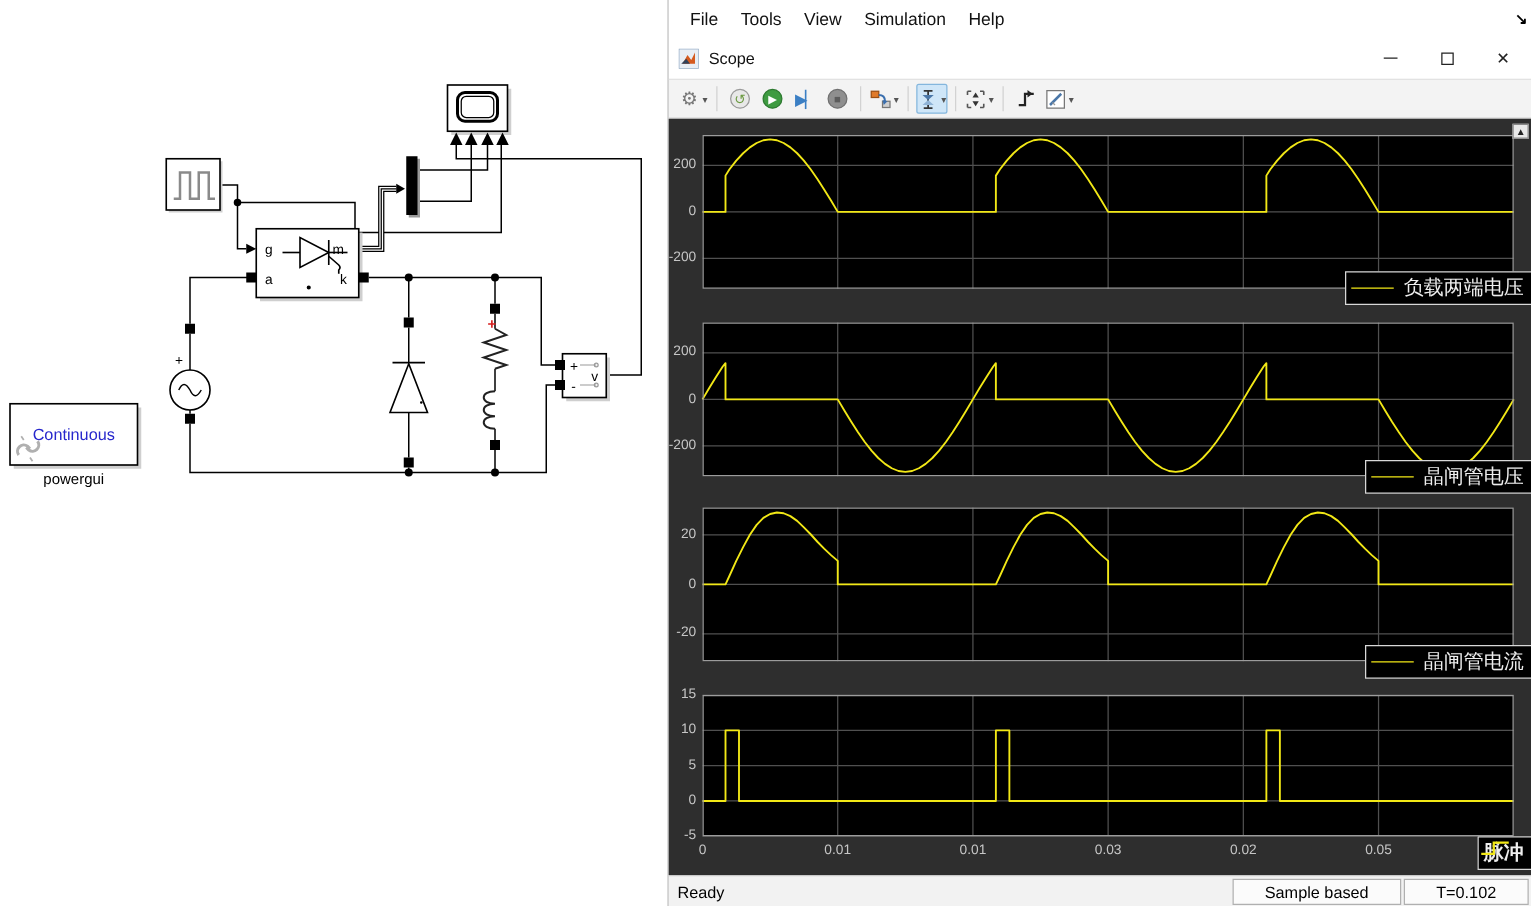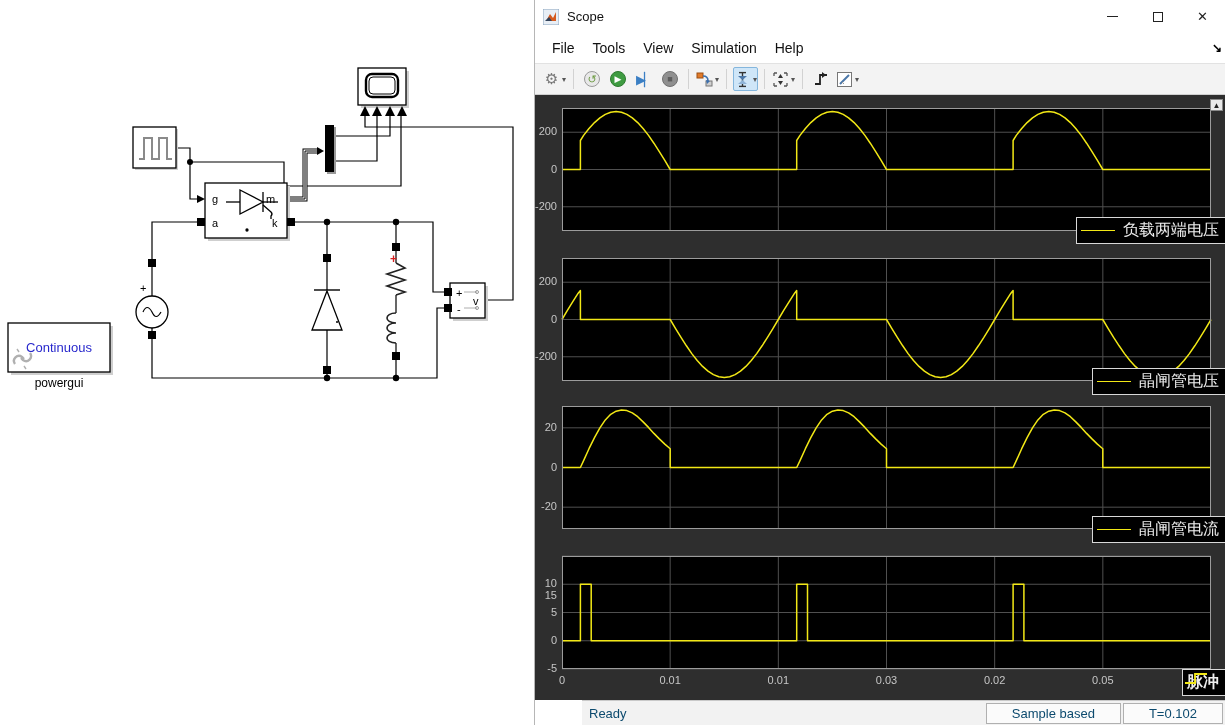--- a/index.html
+++ b/index.html
@@ -47,21 +47,21 @@
   .legend { position:absolute; background:#000; border:1px solid #d8d8d8; display:flex; align-items:center; padding:2px 6px 2px 4px; z-index:5; }
   .legend .lg-line { width:34px; height:0; border-top:1.6px solid #f2e816; margin-right:8px; }
   .legend .lg-label { color:#eee; font-size:16px; white-space:nowrap; }
   .legend svg { margin-right:8px; }
   .lg1 { right:-15px; bottom:-13px; }
   .lg2 { right:-15px; bottom:-14px; }
   .lg3 { right:-15px; bottom:-14px; }
   .lg4 { right:-15px; bottom:-27px;font-weight:bold; }
   #axes-menu-icon { position:absolute; right:2px; top:4px; width:13px; height:12px; background:#e9e9e9; border:1px solid #888; font-size:8px; color:#222; display:flex; align-items:center; justify-content:center; z-index:6; }
 
-  #statusbar { height:25px; background:#f2f2f2; border-top:1px solid #c9c9c9; display:flex; align-items:center; font-size:13px; color:#0c4a6e;margin-left:47px; }
+  #statusbar { height:25px; background:#f2f2f2; border-top:1px solid #c9c9c9; display:flex; align-items:center; font-size:13px; color:#000000; }
   #status-ready { flex:1; padding-left:7px; }
   .status-box { border:1px solid #b0b0b0; background:#fbfbfb; padding:2px 25px; margin-right:2px; font-size:13px; }
 </style>
 </head>
 <body>
 
 <div id="stage">
 
   <div id="model-area">
     <svg width="534" height="725" viewBox="0 0 534 725">
@@ -197,45 +197,45 @@
           <path d="M30,353 a5,5 0 0 1 -7,7 l-2,-2"></path>
           <path d="M19,352 l-2,-3 M24,366 l2,3" stroke-width="1.4"></path>
         </g>
         <text x="59" y="387" font-size="12" fill="#000" text-anchor="middle">powergui</text>
       </g>
     </svg>
   </div>
 
   <div id="scope-window">
 
+    <div id="menubar">
+      <span class="menu-item">File</span>
+      <span class="menu-item">Tools</span>
+      <span class="menu-item">View</span>
+      <span class="menu-item">Simulation</span>
+      <span class="menu-item">Help</span>
+      <span id="dock-arrow">↘</span>
+    </div>
+
     <div id="titlebar">
       <svg width="16" height="16" viewBox="0 0 16 16">
         <rect x="0" y="0" width="16" height="16" fill="#e8eef5" stroke="#8ba6c0" stroke-width="1"></rect>
         <polygon points="3,12 7,5 10,9 13,3 13,12" fill="#d55a1e"></polygon>
         <polygon points="2,12 6,8 9,12" fill="#31425a"></polygon>
       </svg>
       <span class="title">Scope</span>
       <div class="win-btns">
         <div class="win-btn">
             <span class="glyph-min"></span>
           </div>
         <div class="win-btn">
             <span class="glyph-max"></span>
           </div>
         <div class="win-btn glyph-close">✕</div>
       </div>
-    </div>
-
-    <div id="menubar">
-      <span class="menu-item">File</span>
-      <span class="menu-item">Tools</span>
-      <span class="menu-item">View</span>
-      <span class="menu-item">Simulation</span>
-      <span class="menu-item">Help</span>
-      <span id="dock-arrow">↘</span>
     </div>
 
     <div id="toolbar">
       <div class="tb-btn">
         <span class="icon16 gear">⚙</span>
         <span class="dd">▾</span>
       </div>
       <div class="tb-sep"></div>
       <div class="tb-btn">
         <span class="circle-btn stepback-btn">↺</span>
@@ -384,21 +384,21 @@
             <line x1="0" y1="28.25" x2="649" y2="28.25" stroke="#505050" stroke-width="1"></line>
             <line x1="0" y1="0" x2="649" y2="0" stroke="#505050" stroke-width="1"></line>
             <polyline points="0.0,84.8 18.4,84.8 18.4,28.3 29.2,28.3 29.2,84.8 234.7,84.8 234.7,28.3 245.5,28.3 245.5,84.8 451.1,84.8 451.1,28.3 461.9,28.3 461.9,84.8 649.0,84.8" fill="none" stroke="#f2e816" stroke-width="1.5" stroke-linejoin="round"></polyline>
             <rect x="0.5" y="0.5" width="648" height="112" fill="none" stroke="#9c9c9c" stroke-width="1"></rect>
           </svg>
         <div class="yticks">
             <div style="top: 106px;">-5</div>
             <div style="top: 77.75px;">0</div>
             <div style="top: 49.5px;">5</div>
             <div style="top: 21.25px;">10</div>
-            <div style="top: -7px; margin-top: 40px;">15</div>
+            <div style="top: -7px;">15</div>
           </div>
         <div class="xticks">
             <div style="left: 0px;">0</div>
             <div style="left: 108.167px;">0.01</div>
             <div style="left: 216.333px;">0.01</div>
             <div style="left: 324.5px;">0.03</div>
             <div style="left: 432.667px;">0.02</div>
             <div style="left: 540.833px;">0.05</div>
           </div>
         <div class="legend lg4">

